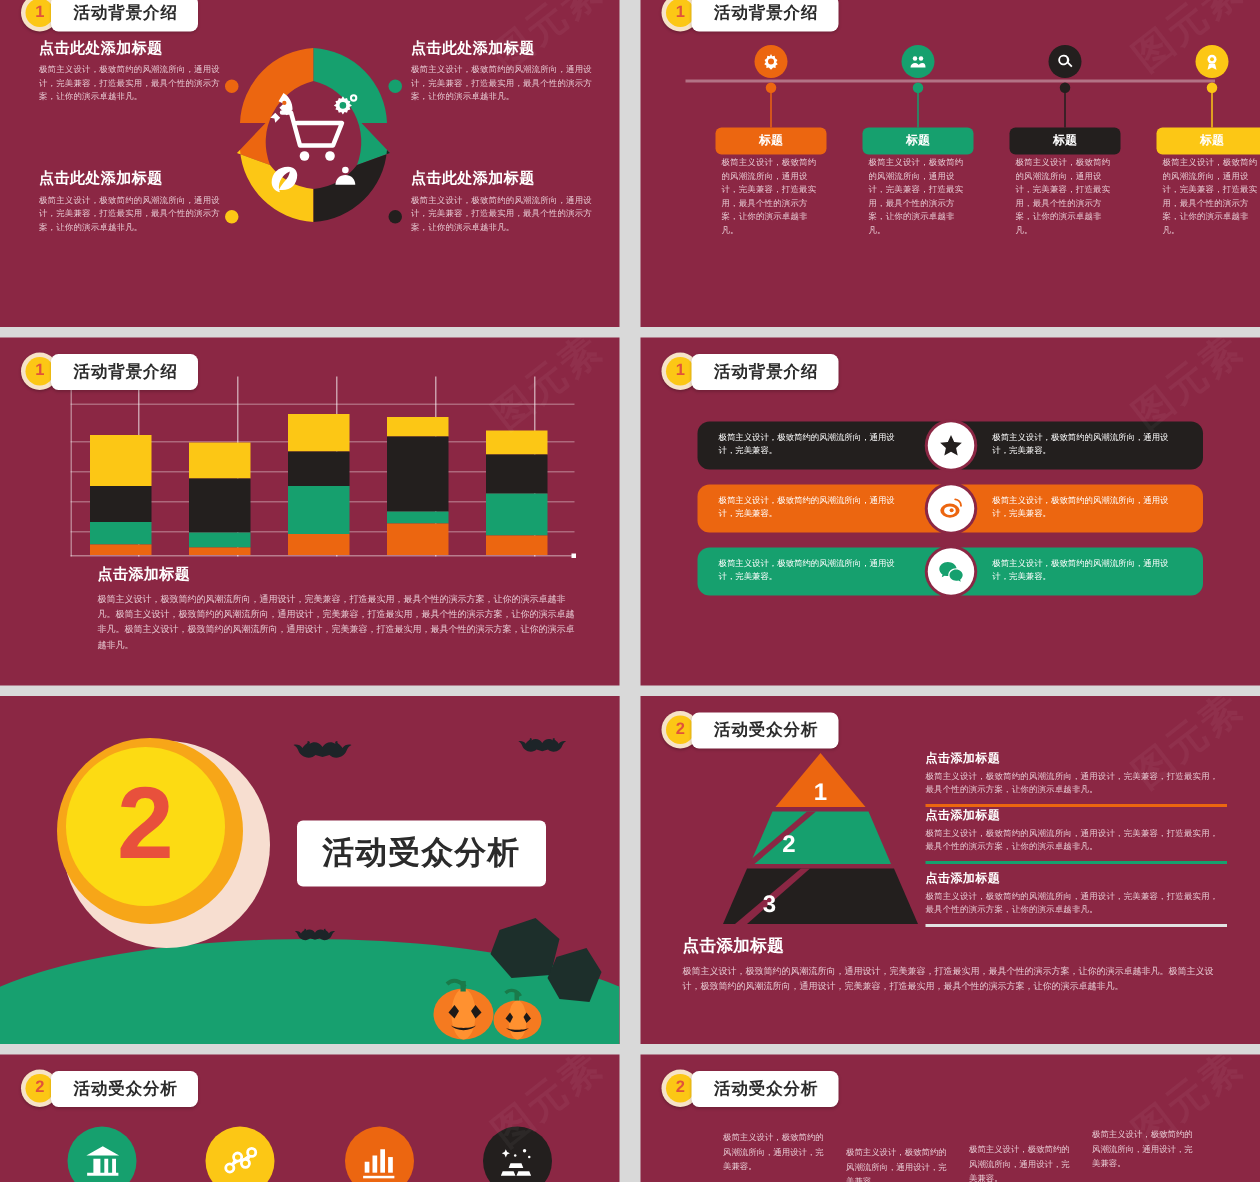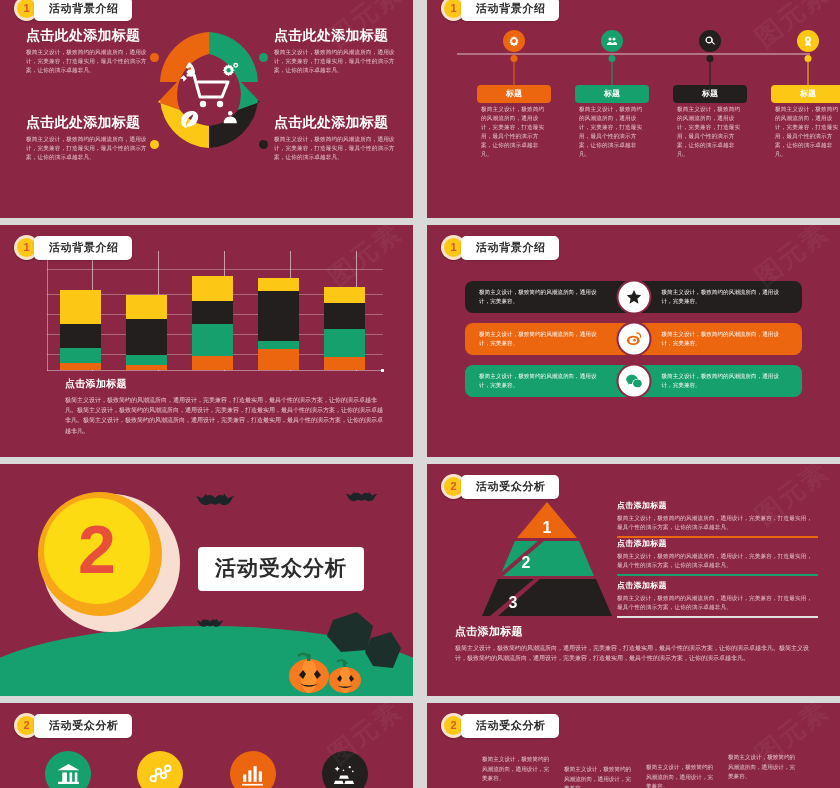--- a/index.html
+++ b/index.html
@@ -53,21 +53,21 @@
     box-shadow:0 1px 2px rgba(0,0,0,.18);
   }
   .wm{
     position:absolute;right:6px;top:12px;
     font-size:26px;color:rgba(255,255,255,.045);
     transform:rotate(-38deg);font-weight:bold;letter-spacing:2px;
     pointer-events:none; z-index:1;
   }
 
   
-  .t-title{ color:#fff;font-weight:bold;font-size:14px;letter-spacing:.3px;line-height:1.3;}
+  .t-title{ color:#fff;font-weight:bold;font-size:10px;letter-spacing:.3px;line-height:1.3;}
   .t-body{ color:#e7c9d2;font-size:5.6px;line-height:1.62;letter-spacing:.15px;}
   .t-body-lg{ color:#e7c9d2;font-size:6px;line-height:1.7;}
 
   
   .s1-wrap{position:absolute;inset:0;}
   .s1-cell{position:absolute;width:122px;}
   .s1-c1{left:26px;top:40px;}
   .s1-c2{left:274px;top:40px;}
   .s1-c3{left:26px;top:127px;}
   .s1-c4{left:274px;top:127px;}

